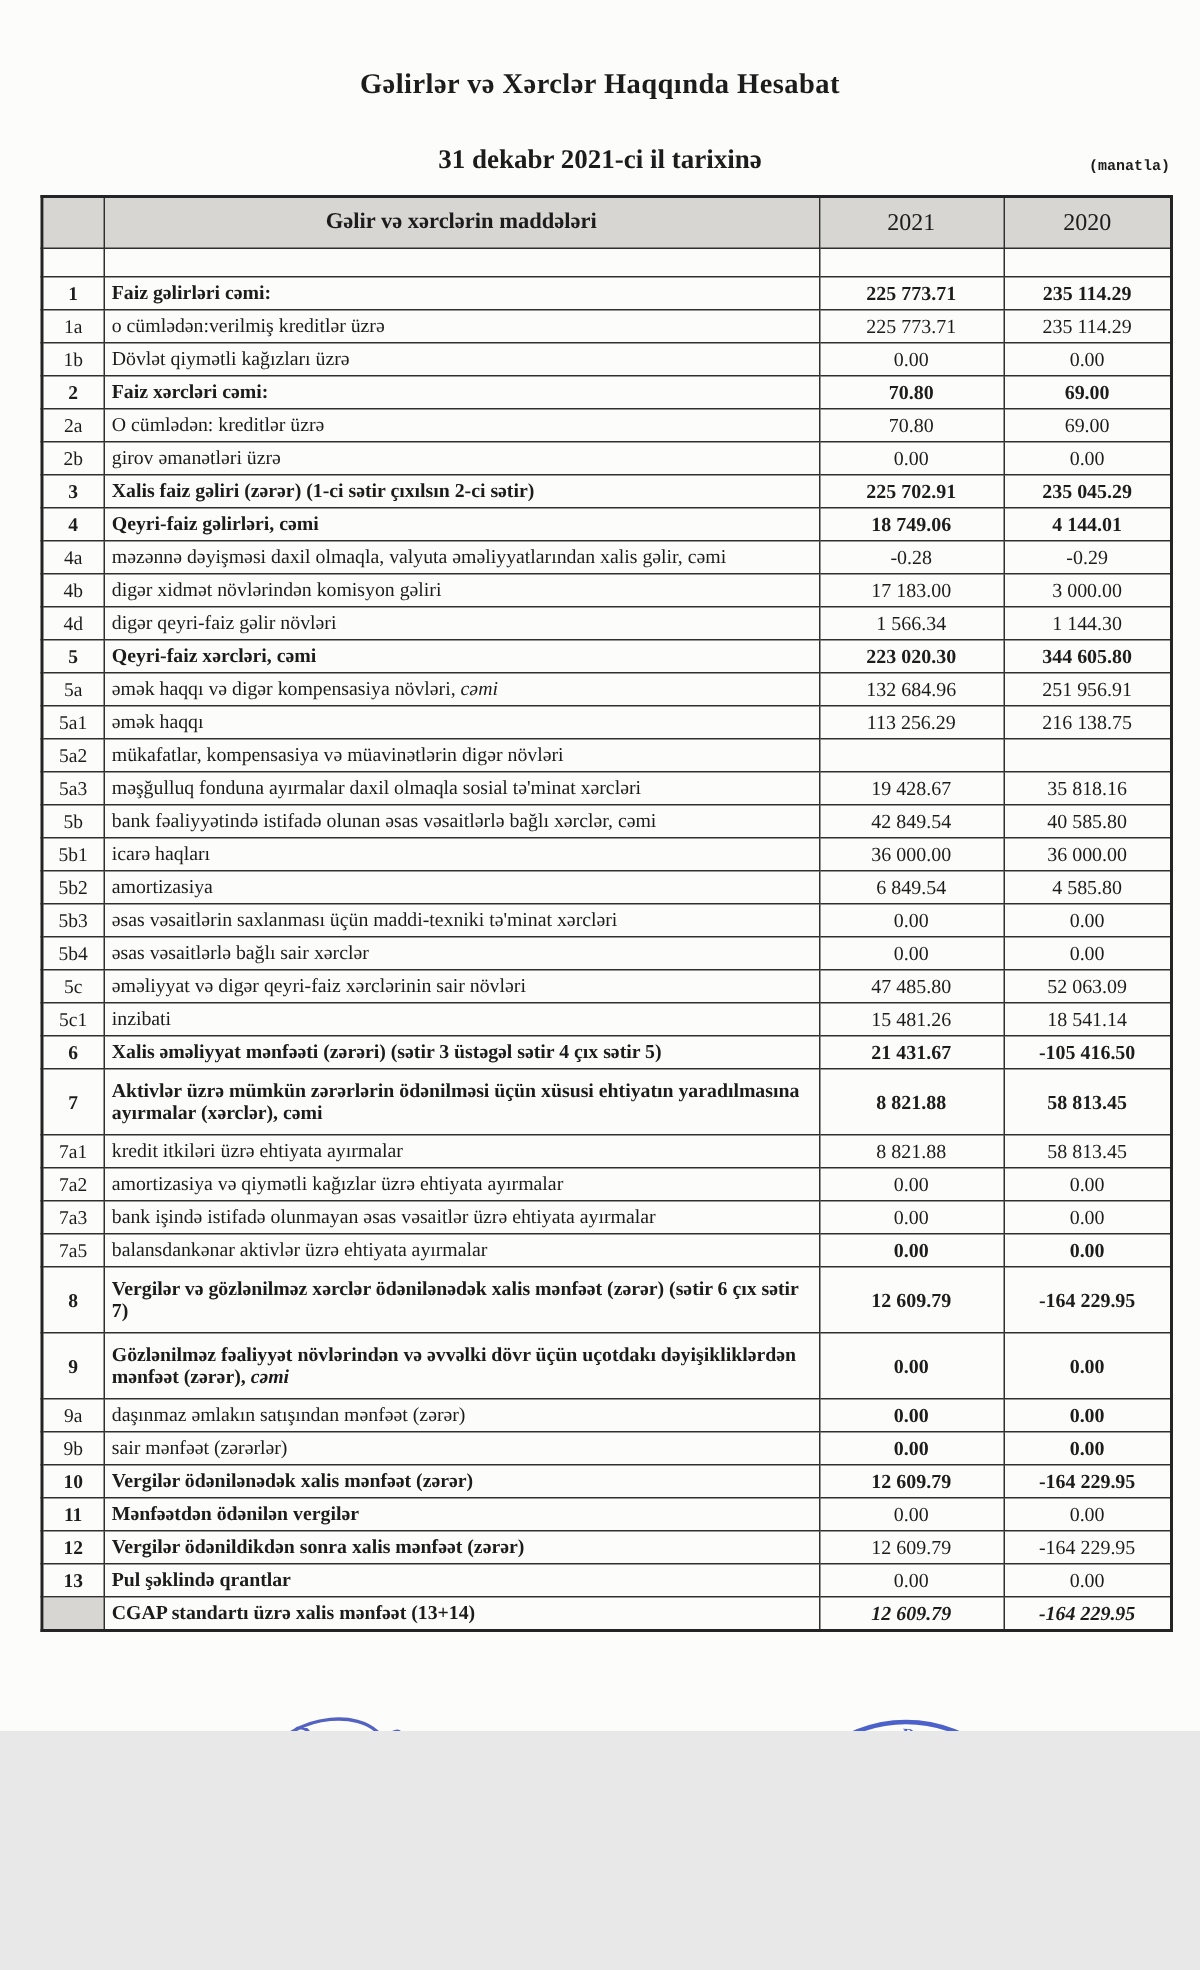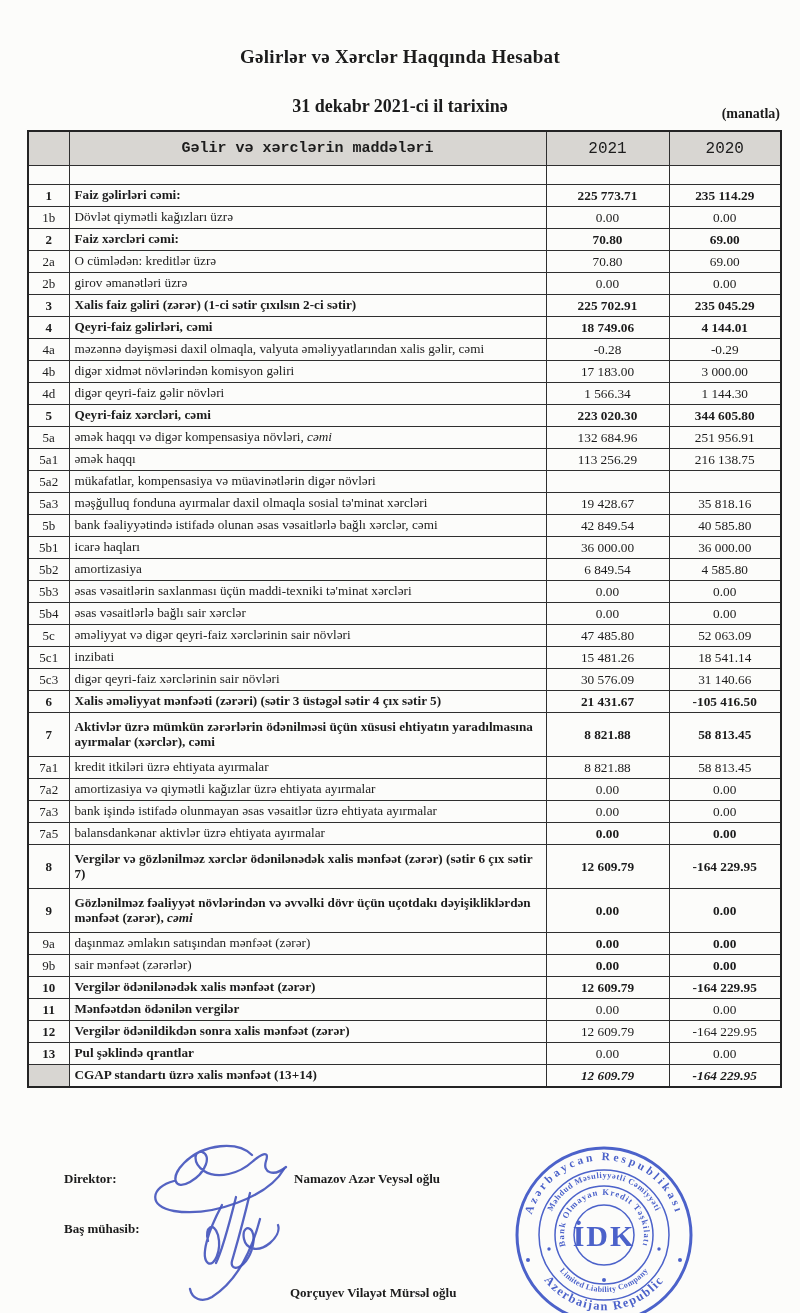--- a/index.html
+++ b/index.html
@@ -1,30 +1,30 @@
 <!DOCTYPE html>
 <html style="--stamp: #3952c5; --ink: #4556bd; --shade: #d8d6d2;"><head>
 <meta charset="utf-8">
 <style>
   html,body{margin:0;padding:0;background:#e8e8e8;}
-  .page{position:relative;width:800px;height:1313px;margin:0 auto;background:#fcfcfa;
+  .page{position:relative;width:800px;height:1154px;margin:0 auto;background:#fcfcfa;
         overflow:hidden;font-family:"Liberation Serif","DejaVu Serif",serif;color:#1c1c1c;}
   .title{position:absolute;top:46px;left:0;width:100%;text-align:center;
          font-size:19px;font-weight:bold;letter-spacing:.3px;}
   .subtitle{position:absolute;top:76px;left:0;width:100%;text-align:center;
          font-size:18px;font-weight:bold;margin-top:20px;}
-  .manat{position:absolute;top:106px;right:20px;font-size:14px;font-weight:bold;}
+  .manat{position:absolute;top:106px;right:20px;font-size:10px;font-weight:bold;font-family:Liberation Mono, monospace;}
 
   table.stmt{position:absolute;left:27px;top:130px;width:753px;border-collapse:collapse;
              table-layout:fixed;font-size:13.2px;}
   .stmt th,.stmt td{border:1px solid #2f2f2f;padding:0;vertical-align:middle;
              overflow:hidden;}
   .stmt{border:2px solid #242424;}
   col.c-num{width:41px;}col.c-lbl{width:477px;}col.c-y1{width:123px;}col.c-y2{width:112px;}
-  tr.head th{height:33px;background:var(--shade,#d8d6d2);font-family:Liberation Mono, monospace;}
+  tr.head th{height:33px;background:var(--shade,#d8d6d2);}
   th.lblh{font-size:15px;font-weight:bold;text-align:center;}
   th.yr{font-size:16px;font-weight:normal;text-align:center;}
   tr.spacer td{height:18px;}
   tbody td{height:21px;}
   tr.tall td{height:43px;}
   td.num{text-align:center;font-size:13px;}
   td.lbl{padding:0 4px 0 5px;line-height:1.08;}
   tbody tr:not(.tall) td.lbl{white-space:nowrap;}
   td.val{text-align:center;font-size:13.3px;}
   .b{font-weight:bold;}
@@ -77,20 +77,26 @@
       </tr>
     </thead>
     <tbody>
         <tr>
     <td class="num b">1</td>
     <td class="lbl b"><span class="lt">Faiz gəlirləri cəmi:</span><span class="tail"></span></td>
     <td class="val b">225 773.71</td>
     <td class="val b">235 114.29</td>
   </tr>
         <tr>
+    <td class="num">1a</td>
+    <td class="lbl"><span class="lt">o cümlədən:verilmiş kreditlər üzrə</span><span class="tail"></span></td>
+    <td class="val">225 773.71</td>
+    <td class="val">235 114.29</td>
+  </tr>
+        <tr>
     <td class="num">1b</td>
     <td class="lbl"><span class="lt">Dövlət qiymətli kağızları üzrə</span><span class="tail"></span></td>
     <td class="val">0.00</td>
     <td class="val">0.00</td>
   </tr>
         <tr>
     <td class="num b">2</td>
     <td class="lbl b"><span class="lt">Faiz xərcləri cəmi:</span><span class="tail"></span></td>
     <td class="val b">70.80</td>
     <td class="val b">69.00</td>
@@ -201,26 +207,20 @@
     <td class="num">5c</td>
     <td class="lbl"><span class="lt">əməliyyat və digər qeyri-faiz xərclərinin sair növləri</span><span class="tail"></span></td>
     <td class="val">47 485.80</td>
     <td class="val">52 063.09</td>
   </tr>
         <tr>
     <td class="num">5c1</td>
     <td class="lbl"><span class="lt">inzibati</span><span class="tail"></span></td>
     <td class="val">15 481.26</td>
     <td class="val">18 541.14</td>
-  </tr>
-        <tr>
-    <td class="num">5c3</td>
-    <td class="lbl"><span class="lt">digər qeyri-faiz xərclərinin sair növləri</span><span class="tail"></span></td>
-    <td class="val">30 576.09</td>
-    <td class="val">31 140.66</td>
   </tr>
         <tr>
     <td class="num b">6</td>
     <td class="lbl b"><span class="lt">Xalis əməliyyat mənfəəti (zərəri) (sətir 3 üstəgəl sətir 4 çıx sətir 5)</span><span class="tail"></span></td>
     <td class="val b">21 431.67</td>
     <td class="val b">-105 416.50</td>
   </tr>
         <tr class="tall">
     <td class="num b">7</td>
     <td class="lbl b"><span class="lt">Aktivlər üzrə mümkün zərərlərin ödənilməsi üçün xüsusi ehtiyatın yaradılmasına ayırmalar (xərclər), cəmi</span><span class="tail"></span></td>

